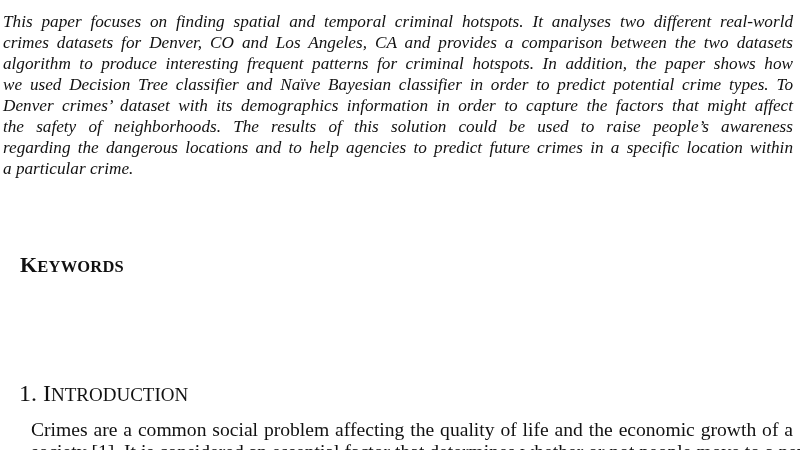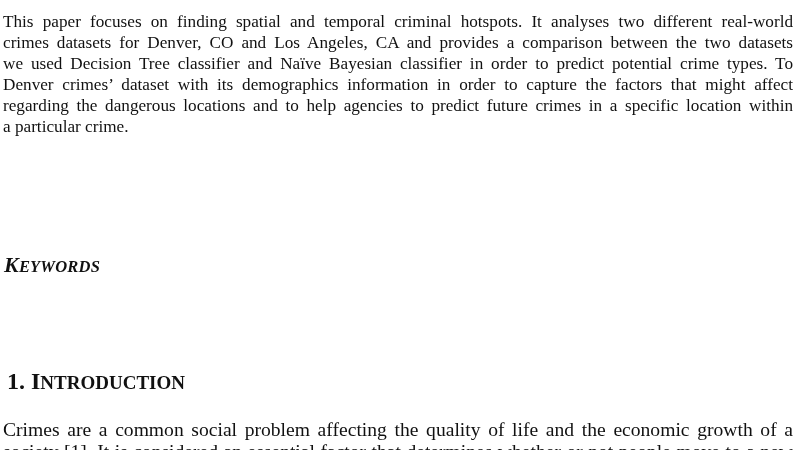--- a/index.html
+++ b/index.html
@@ -22,42 +22,42 @@
       width: 800px;
       height: 450px;
       overflow: hidden;
     }
     .abstract {
       position: absolute;
       left: 3px;
       top: 11px;
       width: 790px;
       margin: 0;
+      font-style: italic;
       font-size: 17.2px;
       line-height: 21px;
       text-align: justify;
       text-align-last: left;
     }
     .abstract .line {
       display: block;
       text-align: justify;
       text-align-last: justify;
       white-space: nowrap;
     }
     .abstract .line.last {
       text-align-last: left;
     }
     .heading-keywords {
       position: absolute;
-      left: 4px;
+      left: 20px;
       top: 252px;
       margin: 0;
       font-size: 20px;
       font-weight: bold;
-      font-style: italic;
       letter-spacing: 0.2px;
     }
     .heading-keywords .big {
       font-size: 22px;
     }
     .heading-keywords .small {
       font-size: 16.5px;
     }
     .keywords {
       position: absolute;
@@ -75,53 +75,56 @@
       text-align: justify;
       text-align-last: justify;
     }
     .keywords .line.last {
       text-align-last: left;
     }
     .heading-intro {
       position: absolute;
       left: 3px;
       top: 364px;
-      margin: 4px;
+      margin: 16px;
       font-size: 24px;
-      font-weight: bold;
+      font-weight: normal;
     }
     .heading-intro .small {
       font-size: 19px;
     }
     .body-text {
       position: absolute;
       left: 3px;
       top: 419px;
       width: 790px;
       margin: 0;
       font-size: 19.6px;
       line-height: 22px;
     }
     .body-text .line {
       display: block;
       white-space: nowrap;
       text-align: justify;
       text-align-last: justify;
+      margin-left: 28px;
     }
   </style>
 </head>
 <body>
 
 <div class="page">
 
   <div class="abstract">
     <span class="line">This paper focuses on finding spatial and temporal criminal hotspots. It analyses two different real-world</span>
     <span class="line">crimes datasets for Denver, CO and Los Angeles, CA and provides a comparison between the two datasets</span>
+    <span class="line">algorithm to produce interesting frequent patterns for criminal hotspots. In addition, the paper shows how</span>
     <span class="line">we used Decision Tree classifier and Naïve Bayesian classifier in order to predict potential crime types. To</span>
     <span class="line">Denver crimes’ dataset with its demographics information in order to capture the factors that might affect</span>
+    <span class="line">the safety of neighborhoods. The results of this solution could be used to raise people’s awareness</span>
     <span class="line">regarding the dangerous locations and to help agencies to predict future crimes in a specific location within</span>
     <span class="line last">a particular crime.</span>
   </div>
 
   <h2 class="heading-keywords"><span class="big">K</span><span class="small">EYWORDS</span></h2>
 
 
   <h1 class="heading-intro"><span>1.</span> <span>I</span><span class="small">NTRODUCTION</span></h1>
 
   <div class="body-text">

